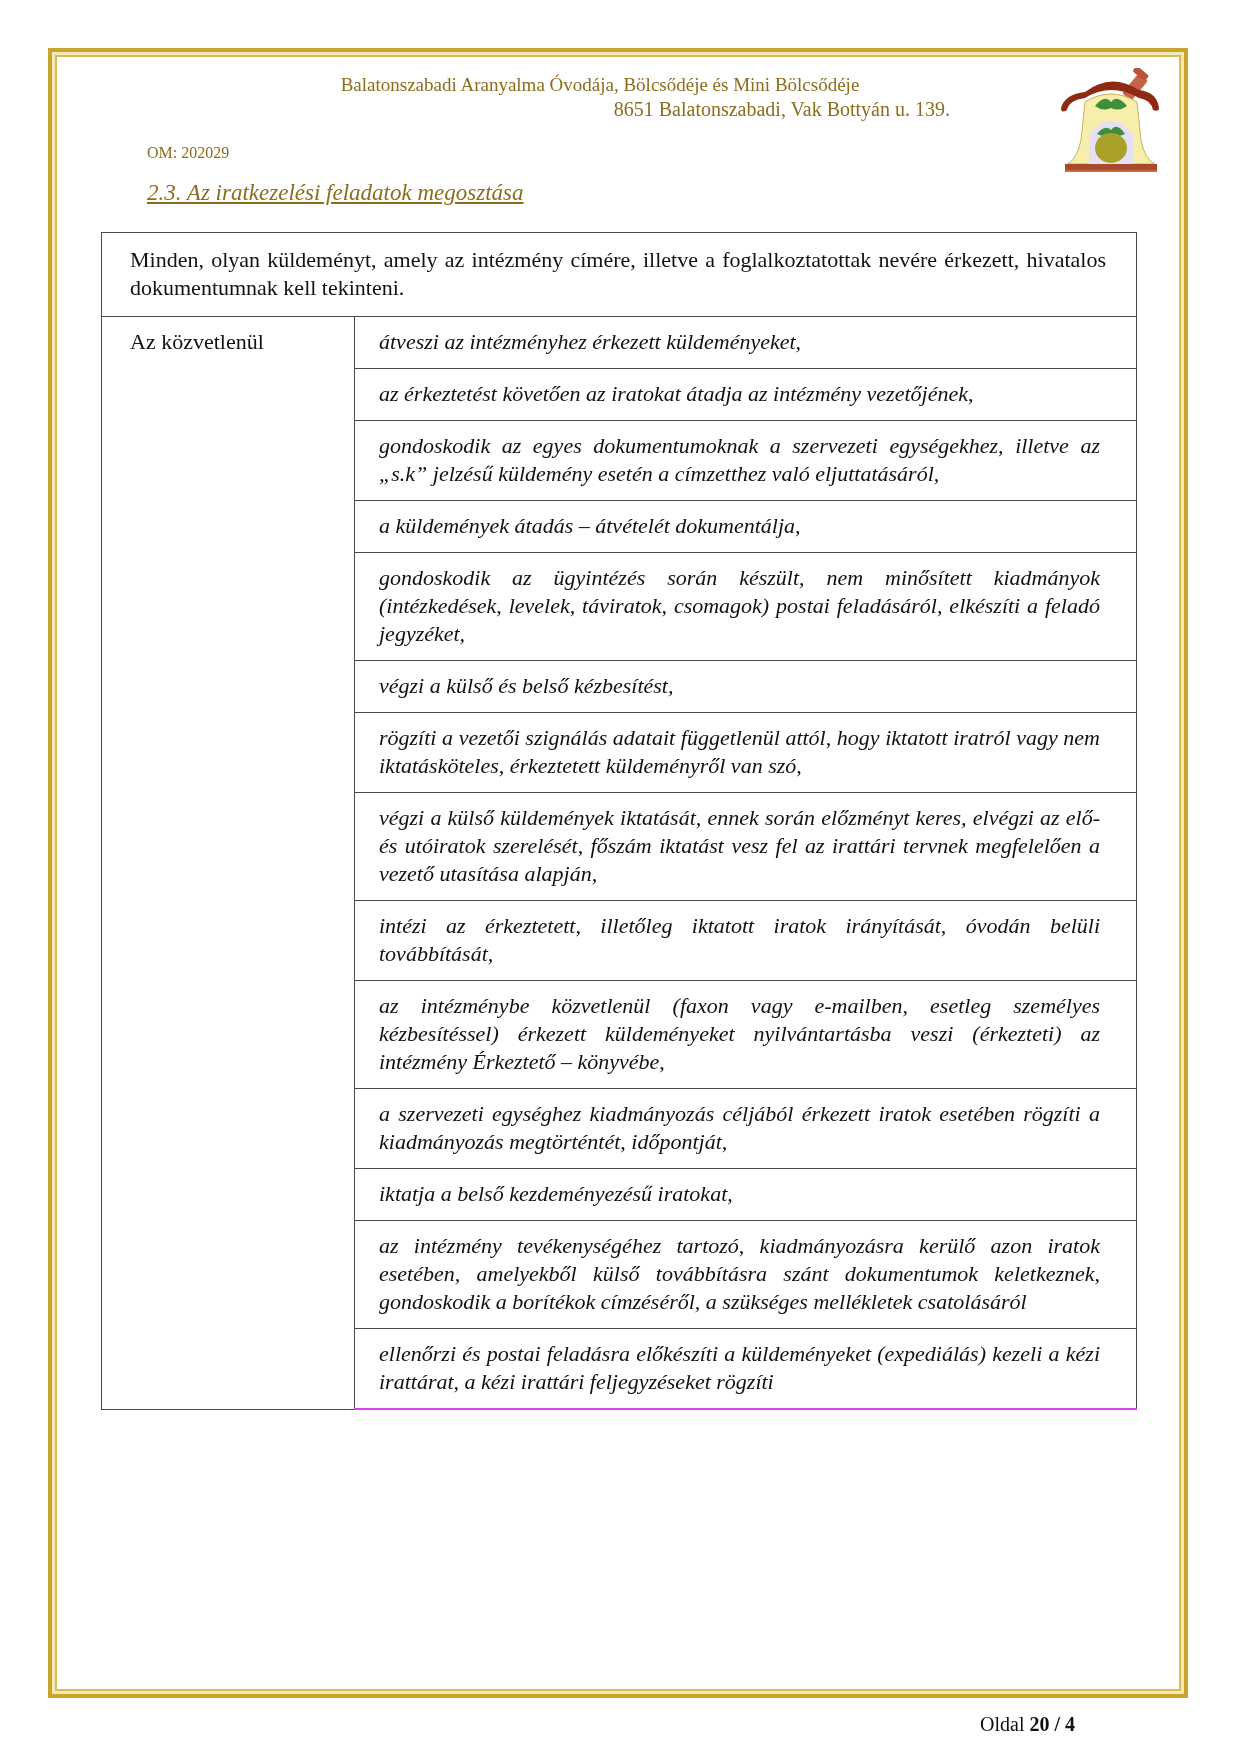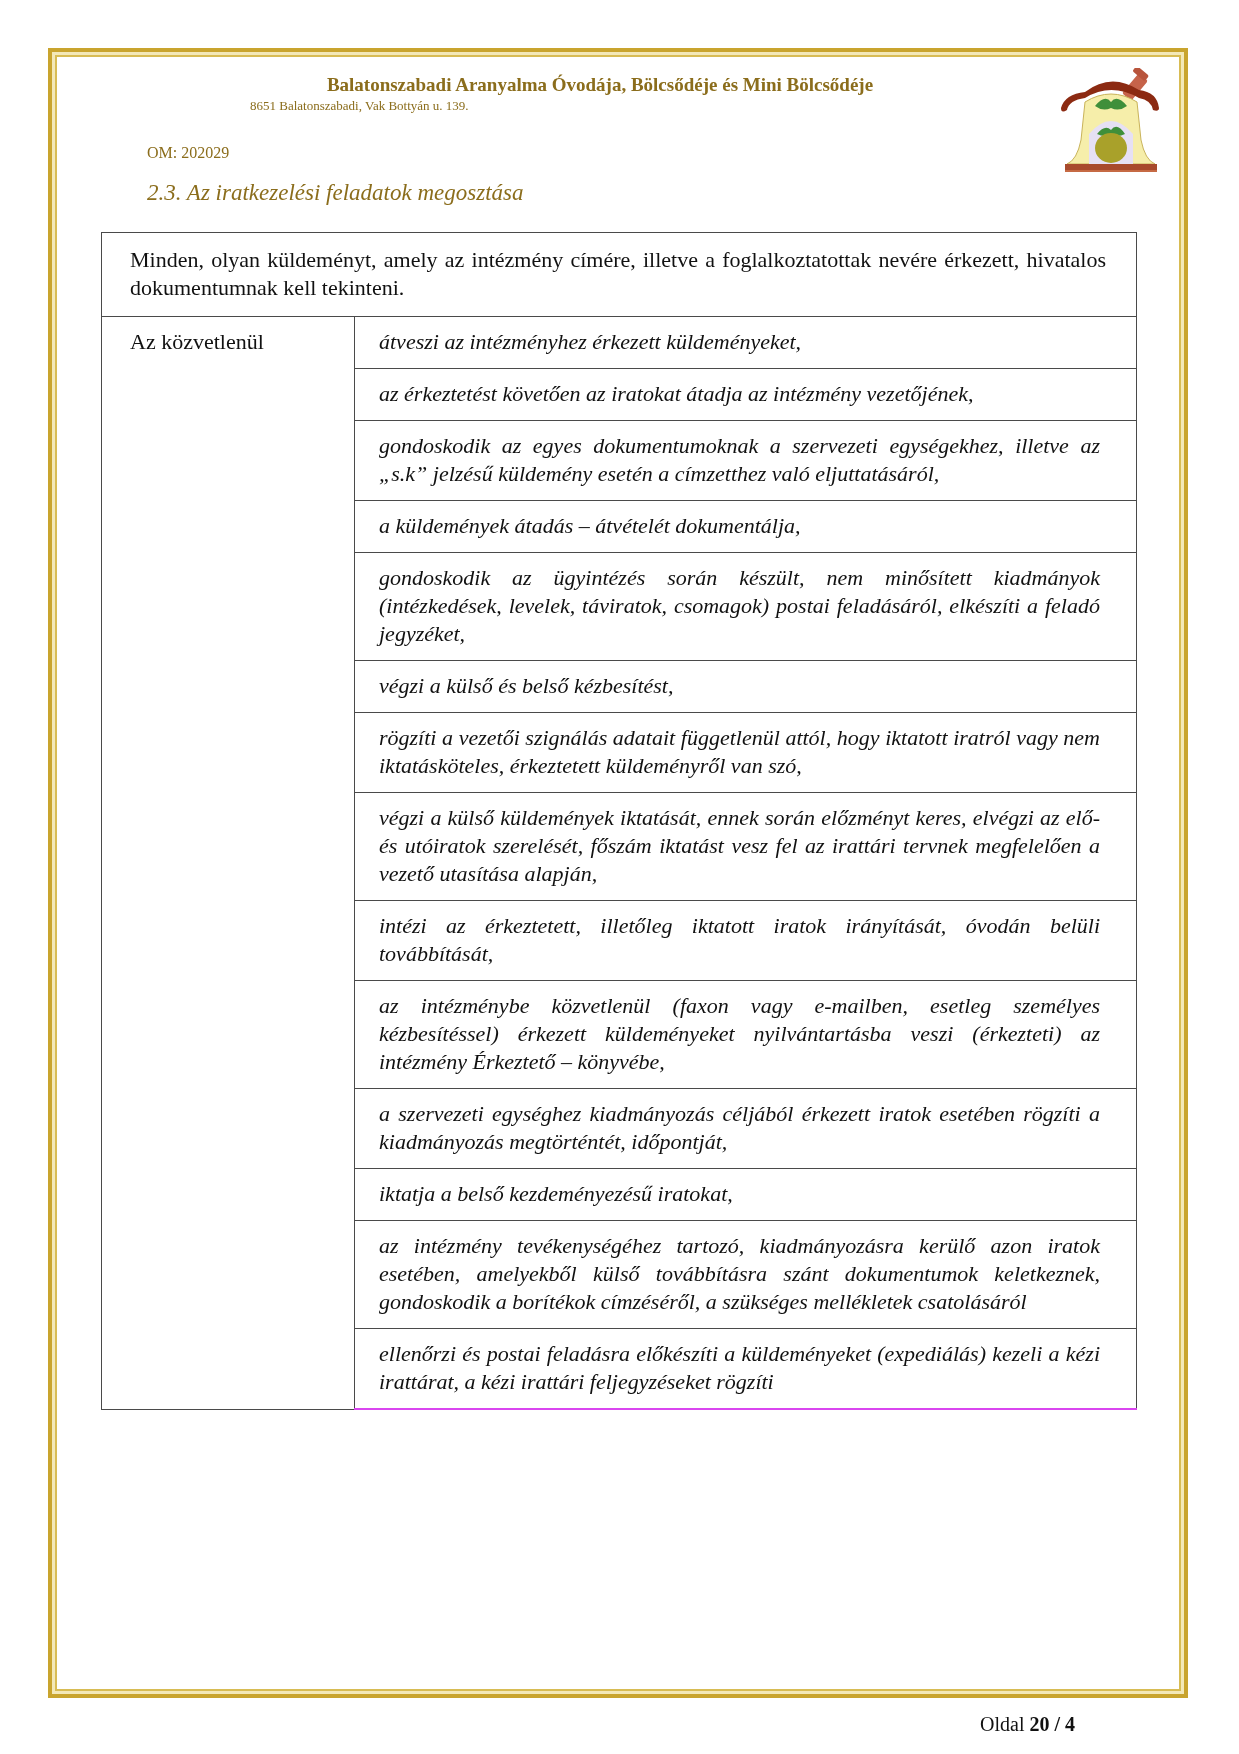--- a/index.html
+++ b/index.html
@@ -1,24 +1,24 @@
 <!DOCTYPE html>
 <html><head>
 <meta charset="utf-8">
 <style>
   html, body { margin: 0; padding: 0; background: #ffffff; }
   body { width: 1239px; height: 1754px; position: relative; overflow: hidden; font-family: "Liberation Serif", serif; }
   .frame-outer { position: absolute; left: 48px; top: 48px; width: 1140px; height: 1650px; box-sizing: border-box; border: 4px solid #c9a42e; }
   .frame-inner { position: absolute; left: 55px; top: 55px; width: 1126px; height: 1636px; box-sizing: border-box; border: 2px solid #d8bc54; }
   .frame-gap { position: absolute; left: 52px; top: 52px; width: 1132px; height: 1642px; box-sizing: border-box; border: 3px solid #f3e8b8; }
 
-  .hdr-name { position: absolute; top: 74px; left: 250px; width: 700px; text-align: center; font-weight: bold; font-size: 19px; color: #8b6d1c; }
-  .hdr-addr { position: absolute; top: 98px; left: 250px; width: 700px; text-align: left; font-size: 13px; color: #8b6d1c; }
+  .hdr-name { position: absolute; top: 74px; left: 250px; width: 700px; text-align: center; font-weight: normal; font-size: 19px; color: #8b6d1c; }
+  .hdr-addr { position: absolute; top: 98px; left: 250px; width: 700px; text-align: right; font-size: 20px; color: #8b6d1c; }
   .om { position: absolute; top: 144px; left: 147px; font-size: 16px; color: #8b6d1c; }
-  .section-title { position: absolute; top: 180px; left: 147px; font-size: 23px; font-style: italic; color: #8b6d1c; }
+  .section-title { position: absolute; top: 180px; left: 147px; font-size: 23px; font-style: italic; color: #8b6d1c; text-decoration: underline; }
 
   .logo { position: absolute; left: 1055px; top: 68px; width: 112px; height: 112px; }
 
   table.tasks { position: absolute; left: 101px; top: 232px; width: 1036px; border-collapse: collapse; font-size: 22px; color: #111; line-height: 28px; padding-left: 12px; }
   table.tasks td { border: 1.5px solid #4a4a4a; vertical-align: top; padding: 11px 24px 12px 24px; text-align: justify; }
   table.tasks td.intro { padding: 13px 30px 14px 28px; }
   table.tasks td.role { width: 200px; padding-left: 28px; border-right: 1.5px solid #4a4a4a; }
   table.tasks td.task { padding-left: 24px; padding-right: 36px; font-style: italic; }
   table.tasks tr.row-last td { border-bottom: 2px solid #d946ef; }
 

